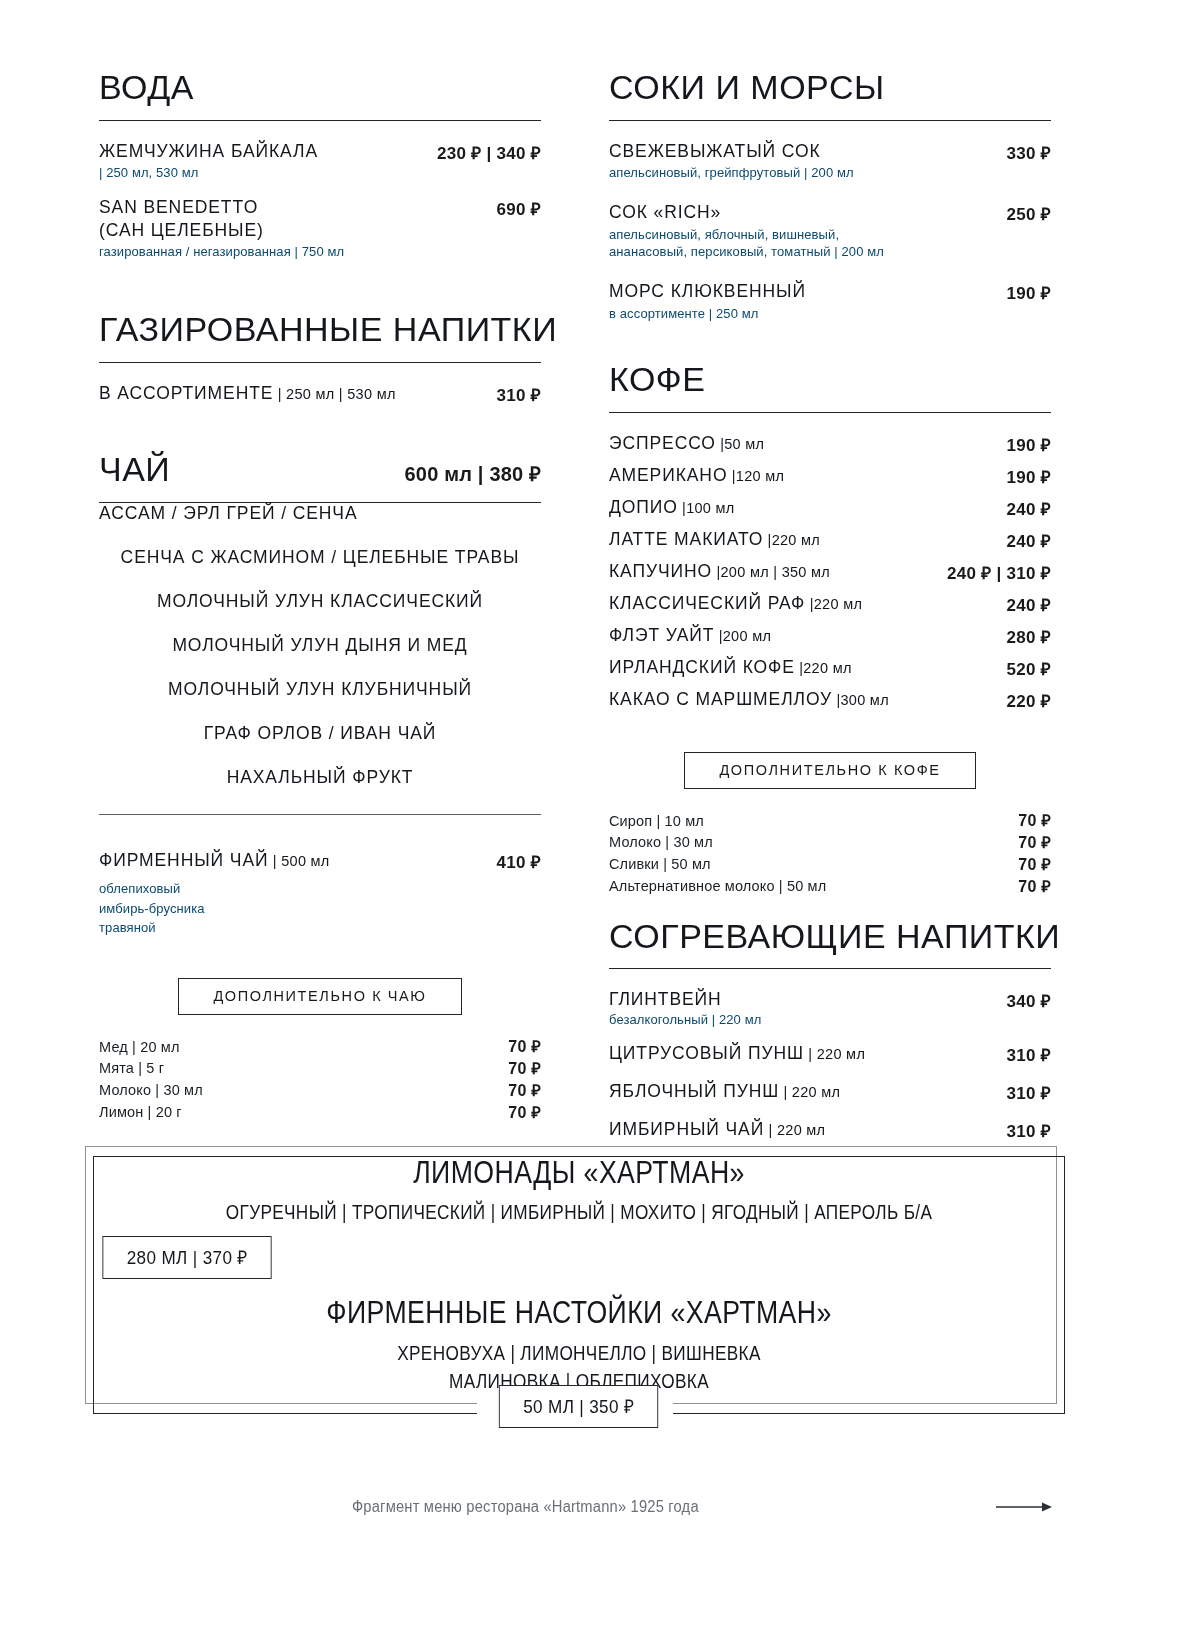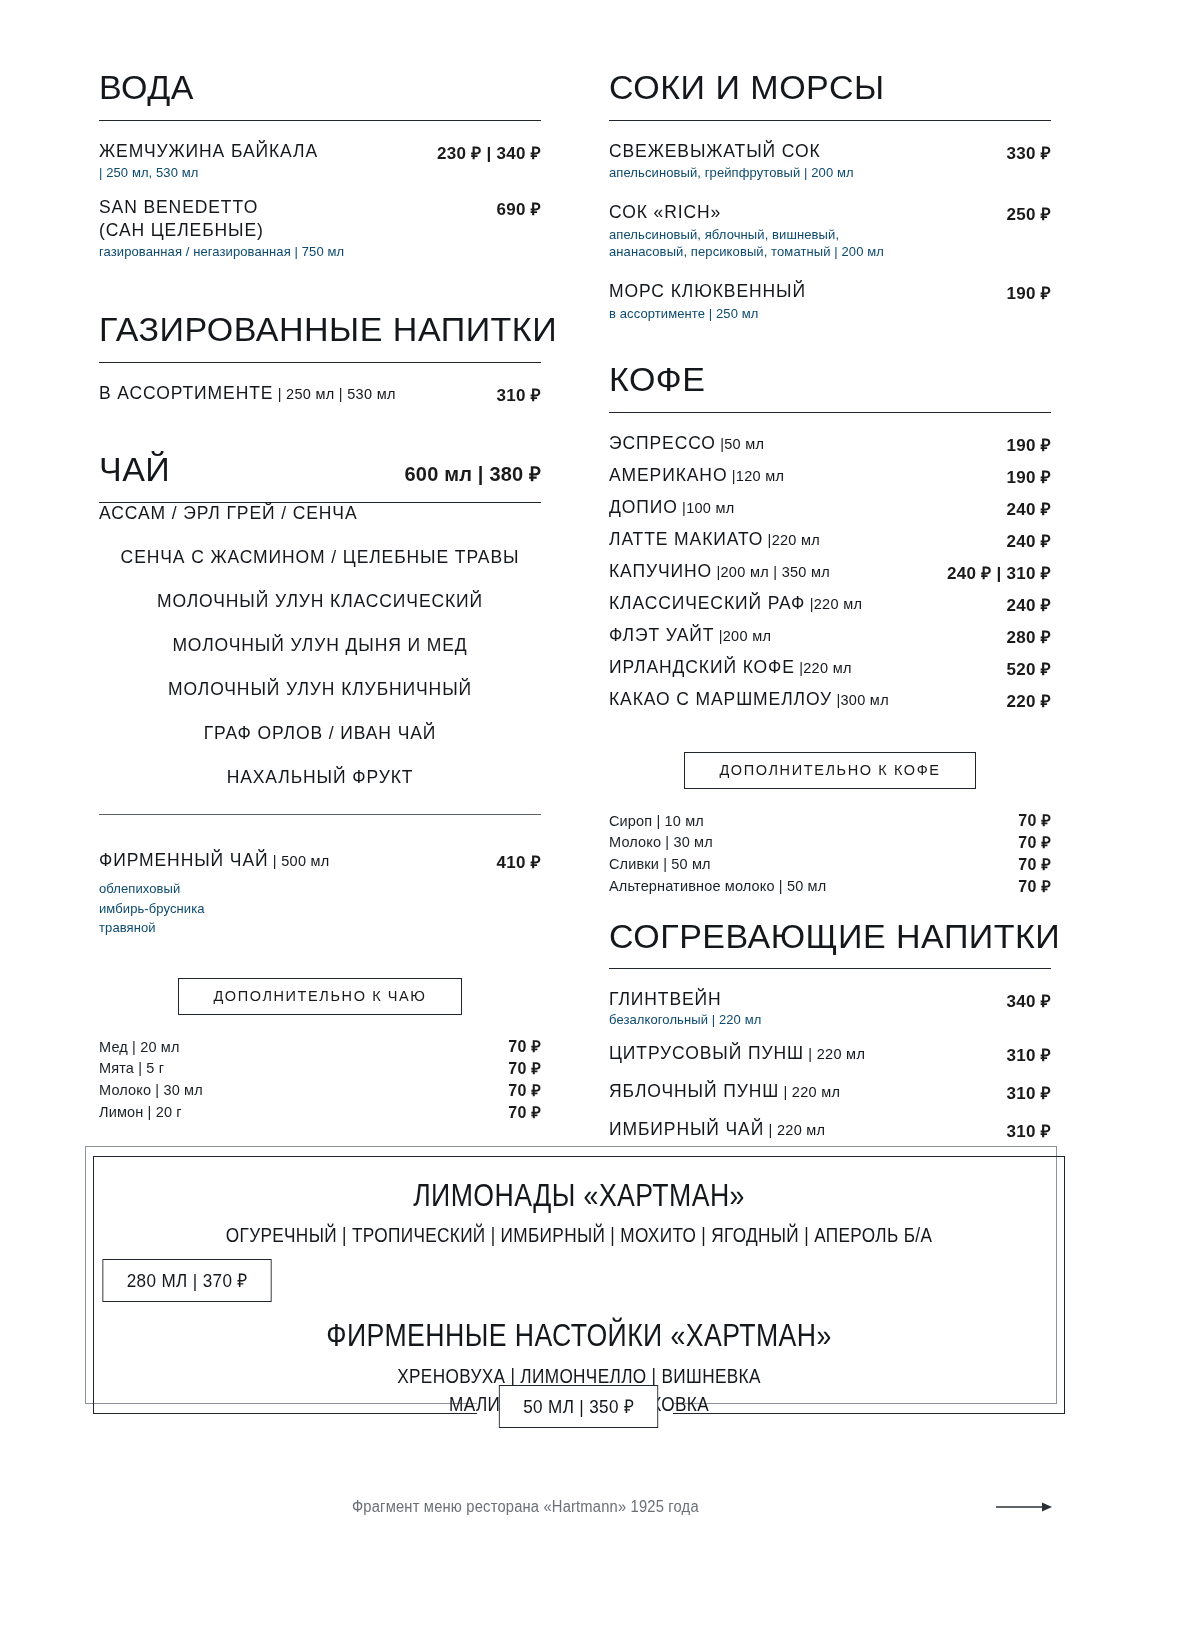--- a/index.html
+++ b/index.html
@@ -174,21 +174,20 @@
     background: #ffffff;
   }
 
   .promo-content {
     position: absolute;
     left: 8px;
     top: 10px;
     width: 972px;
     text-align: center;
     font-family: "Liberation Sans Narrow", "Liberation Sans", sans-serif;
-    padding-top: 23px;
   }
   .promo-title {
     font-size: 31px;
     letter-spacing: 0.5px;
     transform: scaleX(0.86);
     color: #14181c;
     line-height: 1.1;
   }
   .promo-sub {
     font-size: 20px;

